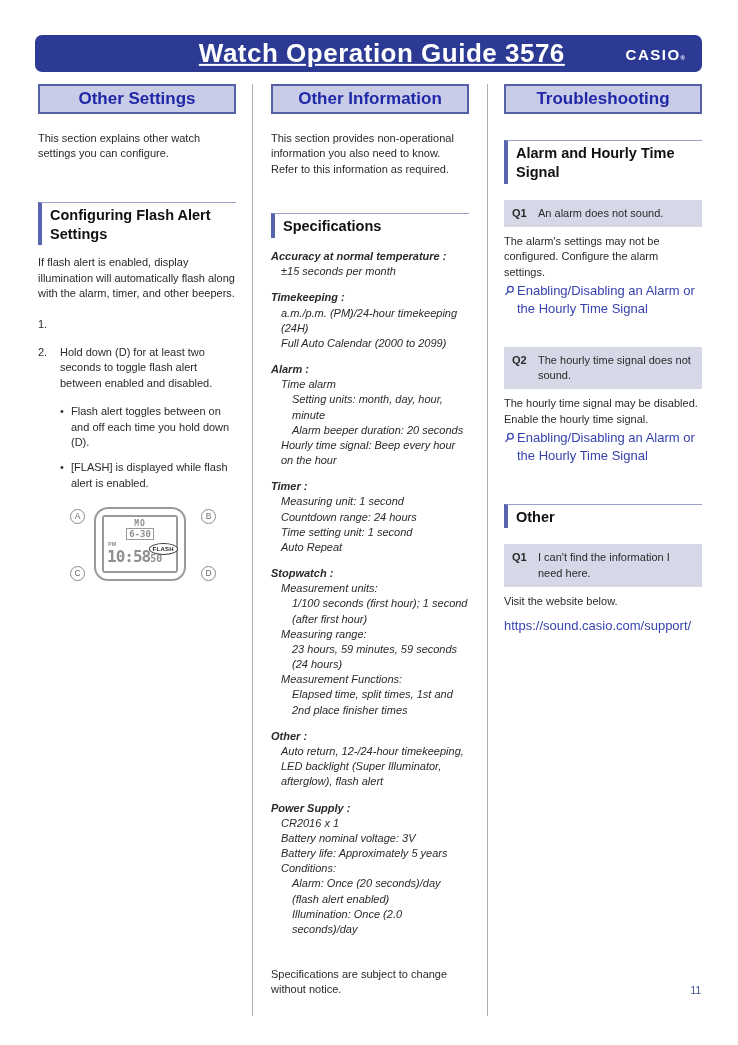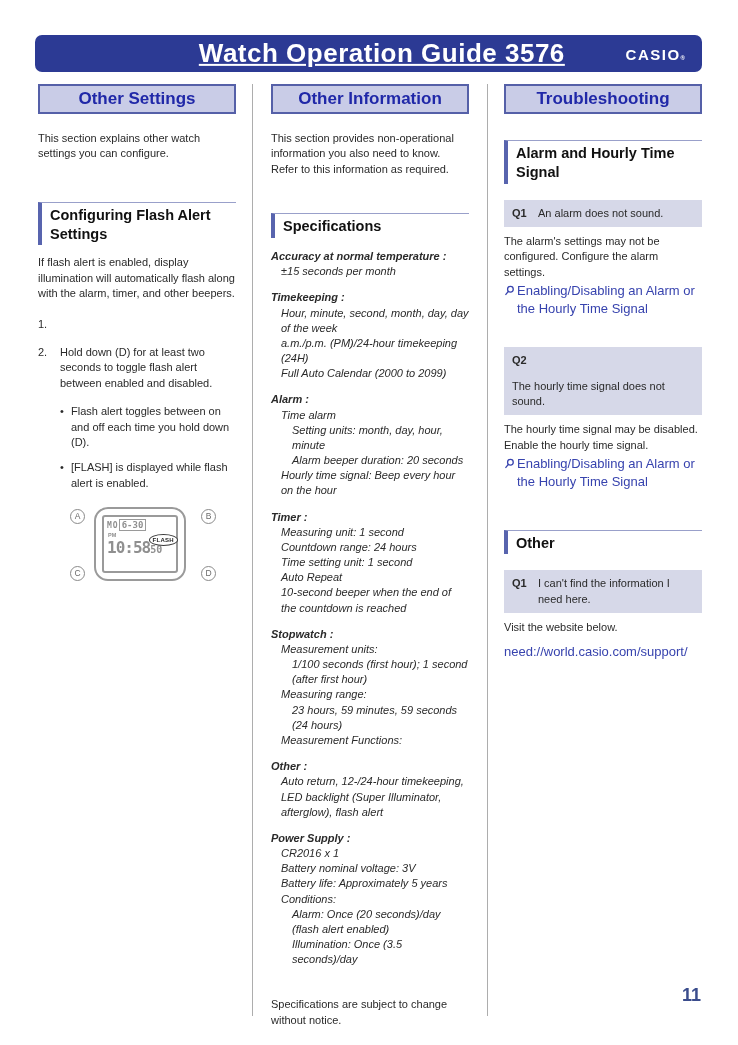--- a/index.html
+++ b/index.html
@@ -65,57 +65,57 @@
   .spec-line.l1{padding-left:10px;}
   .spec-line.l2{padding-left:21px;}
   .footnote{font-size:11px;line-height:1.4;margin:30px 0 0 0;}
   
   #trouble .sec-head{margin-top:38px;}
   #trouble .sec-head:first-child{margin-top:26px;}
   .qbox{
     display:flex;background:var(--qbox-bg,#d6d8e8);
     padding:6px 8px;margin-top:16px;font-size:11px;line-height:1.4;
   }
-  .answer + .qbox, .link-row + .qbox{margin-top:28px;flex-direction:column;}
+  .answer + .qbox, .link-row + .qbox{margin-top:28px;}
   .qlabel{font-weight:bold;width:26px;flex:0 0 26px;}
   .qtext{flex:1;}
   .answer{font-size:11px;line-height:1.4;margin:7px 0 0 0;}
   
   .watch-wrap{position:relative;width:150px;height:88px;margin:16px 0 0 30px;}
   .wbtn{
     position:absolute;width:13px;height:13px;border:1px solid #8a8a8a;border-radius:50%;
     font-size:8.5px;line-height:13px;text-align:center;color:#6a6a6a;background:#fff;
   }
   .wbtn.a{left:2px;top:2px;} .wbtn.b{right:2px;top:2px;}
   .wbtn.c{left:2px;bottom:14px;} .wbtn.d{right:2px;bottom:14px;}
   .wcase{
     position:absolute;left:26px;top:0;width:92px;height:74px;box-sizing:border-box;
     border:2px solid #9a9a9a;border-radius:14px;background:#fff;
   }
   .wdisp{
     position:absolute;left:6px;top:6px;right:6px;bottom:6px;
     border:2px solid #9a9a9a;border-radius:3px;padding:2px 3px;color:#8f8f8f;box-sizing:border-box;
   }
-  .wrow1{display:flex;justify-content:flex-start;align-items:center;}
+  .wrow1{display:flex;justify-content:center;align-items:center;flex-direction:column;}
   .wdow{font-family:"DejaVu Sans Mono",monospace;font-weight:bold;font-size:8px;letter-spacing:1px;}
   .wdate{
     border:1px solid #9a9a9a;font-family:"DejaVu Sans Mono",monospace;
     font-weight:bold;font-size:9px;padding:0 2px;
   }
   .wpm{font-size:5.5px;font-weight:bold;margin:1px 0 0 1px;}
   .wtime-row{position:relative;white-space:nowrap;margin-top:0;}
   .wtime{font-family:"DejaVu Sans Mono",monospace;font-weight:bold;font-size:16px;letter-spacing:-1px;}
   .wsec{font-family:"DejaVu Sans Mono",monospace;font-weight:bold;font-size:10px;}
   .wflash{
     position:absolute;right:-5px;top:-4px;border:1.5px solid #3a3a3a;border-radius:50%;
     padding:2px 3px;font-size:6px;font-weight:bold;color:#222;background:rgba(255,255,255,.92);
     letter-spacing:.3px;
   }
   
-  .page-num{position:absolute;right:37px;top:985px;font-size:18px;font-weight:bold;color:#3a4c8c;}
+  .page-num{position:absolute;right:37px;top:985px;font-size:10px;font-weight:normal;color:#3a4c8c;}
 </style>
 </head>
 <body>
 
 <div>
 
   <header class="titlebar">
     <h1>Watch Operation Guide 3576</h1>
     <div class="brand"><span>CASIO</span><span class="reg">®</span></div>
   </header>
@@ -177,59 +177,58 @@
       <div class="tab-btn">Other Information</div>
       <p class="intro">This section provides non-operational information you also need to know. Refer to this information as required.</p>
       <h2 class="sec-head">Specifications</h2>
       <div id="specs">
           <div class="spec-group">
             <div class="spec-title">Accuracy at normal temperature :</div>
             <div class="spec-line l1">±15 seconds per month</div>
           </div>
           <div class="spec-group">
             <div class="spec-title">Timekeeping :</div>
-            <div class="spec-line l1">Hour, minute, second, month, day, day of the week</div>
             <div class="spec-line l1">a.m./p.m. (PM)/24-hour timekeeping (24H)</div>
             <div class="spec-line l1">Full Auto Calendar (2000 to 2099)</div>
           </div>
           <div class="spec-group">
             <div class="spec-title">Alarm :</div>
             <div class="spec-line l1">Time alarm</div>
             <div class="spec-line l2">Setting units: month, day, hour, minute</div>
             <div class="spec-line l2">Alarm beeper duration: 20 seconds</div>
             <div class="spec-line l1">Hourly time signal: Beep every hour on the hour</div>
           </div>
           <div class="spec-group">
             <div class="spec-title">Timer :</div>
             <div class="spec-line l1">Measuring unit: 1 second</div>
             <div class="spec-line l1">Countdown range: 24 hours</div>
             <div class="spec-line l1">Time setting unit: 1 second</div>
             <div class="spec-line l1">Auto Repeat</div>
-            <div class="spec-line l1">10-second beeper when the end of the countdown is reached</div>
           </div>
           <div class="spec-group">
             <div class="spec-title">Stopwatch :</div>
             <div class="spec-line l1">Measurement units:</div>
             <div class="spec-line l2">1/100 seconds (first hour); 1 second (after first hour)</div>
             <div class="spec-line l1">Measuring range:</div>
             <div class="spec-line l2">23 hours, 59 minutes, 59 seconds (24 hours)</div>
             <div class="spec-line l1">Measurement Functions:</div>
+            <div class="spec-line l2">Elapsed time, split times, 1st and 2nd place finisher times</div>
           </div>
           <div class="spec-group">
             <div class="spec-title">Other :</div>
             <div class="spec-line l1">Auto return, 12-/24-hour timekeeping, LED backlight (Super Illuminator, afterglow), flash alert</div>
           </div>
           <div class="spec-group">
             <div class="spec-title">Power Supply :</div>
             <div class="spec-line l1">CR2016 x 1</div>
             <div class="spec-line l1">Battery nominal voltage: 3V</div>
             <div class="spec-line l1">Battery life: Approximately 5 years</div>
             <div class="spec-line l1">Conditions:</div>
             <div class="spec-line l2">Alarm: Once (20 seconds)/day (flash alert enabled)</div>
-            <div class="spec-line l2">Illumination: Once (3.5 seconds)/day</div>
+            <div class="spec-line l2">Illumination: Once (2.0 seconds)/day</div>
           </div>
         </div>
       <p class="footnote">Specifications are subject to change without notice.</p>
     </section>
 
     <section class="col col-trouble">
       <div class="tab-btn">Troubleshooting</div>
       <div id="trouble">
           <h2 class="sec-head">Alarm and Hourly Time Signal</h2>
           <div class="qbox">
@@ -255,21 +254,21 @@
                 <line x1="4.7" y1="7" x2="1.6" y2="10.8" stroke="#3743ae" stroke-width="1.4"></line>
               </svg></span>
             <a class="link">Enabling/Disabling an Alarm or the Hourly Time Signal</a>
           </div>
           <h2 class="sec-head">Other</h2>
           <div class="qbox">
             <span class="qlabel">Q1</span>
             <div class="qtext">I can't find the information I need here.</div>
           </div>
           <p class="answer">Visit the website below.</p>
-          <a class="link url-link">need://world.casio.com/support/</a>
+          <a class="link url-link">https://sound.casio.com/support/</a>
         </div>
     </section>
 
   </div>
 
   <div class="page-num">11</div>
 
 </div>
 
 </body></html>

